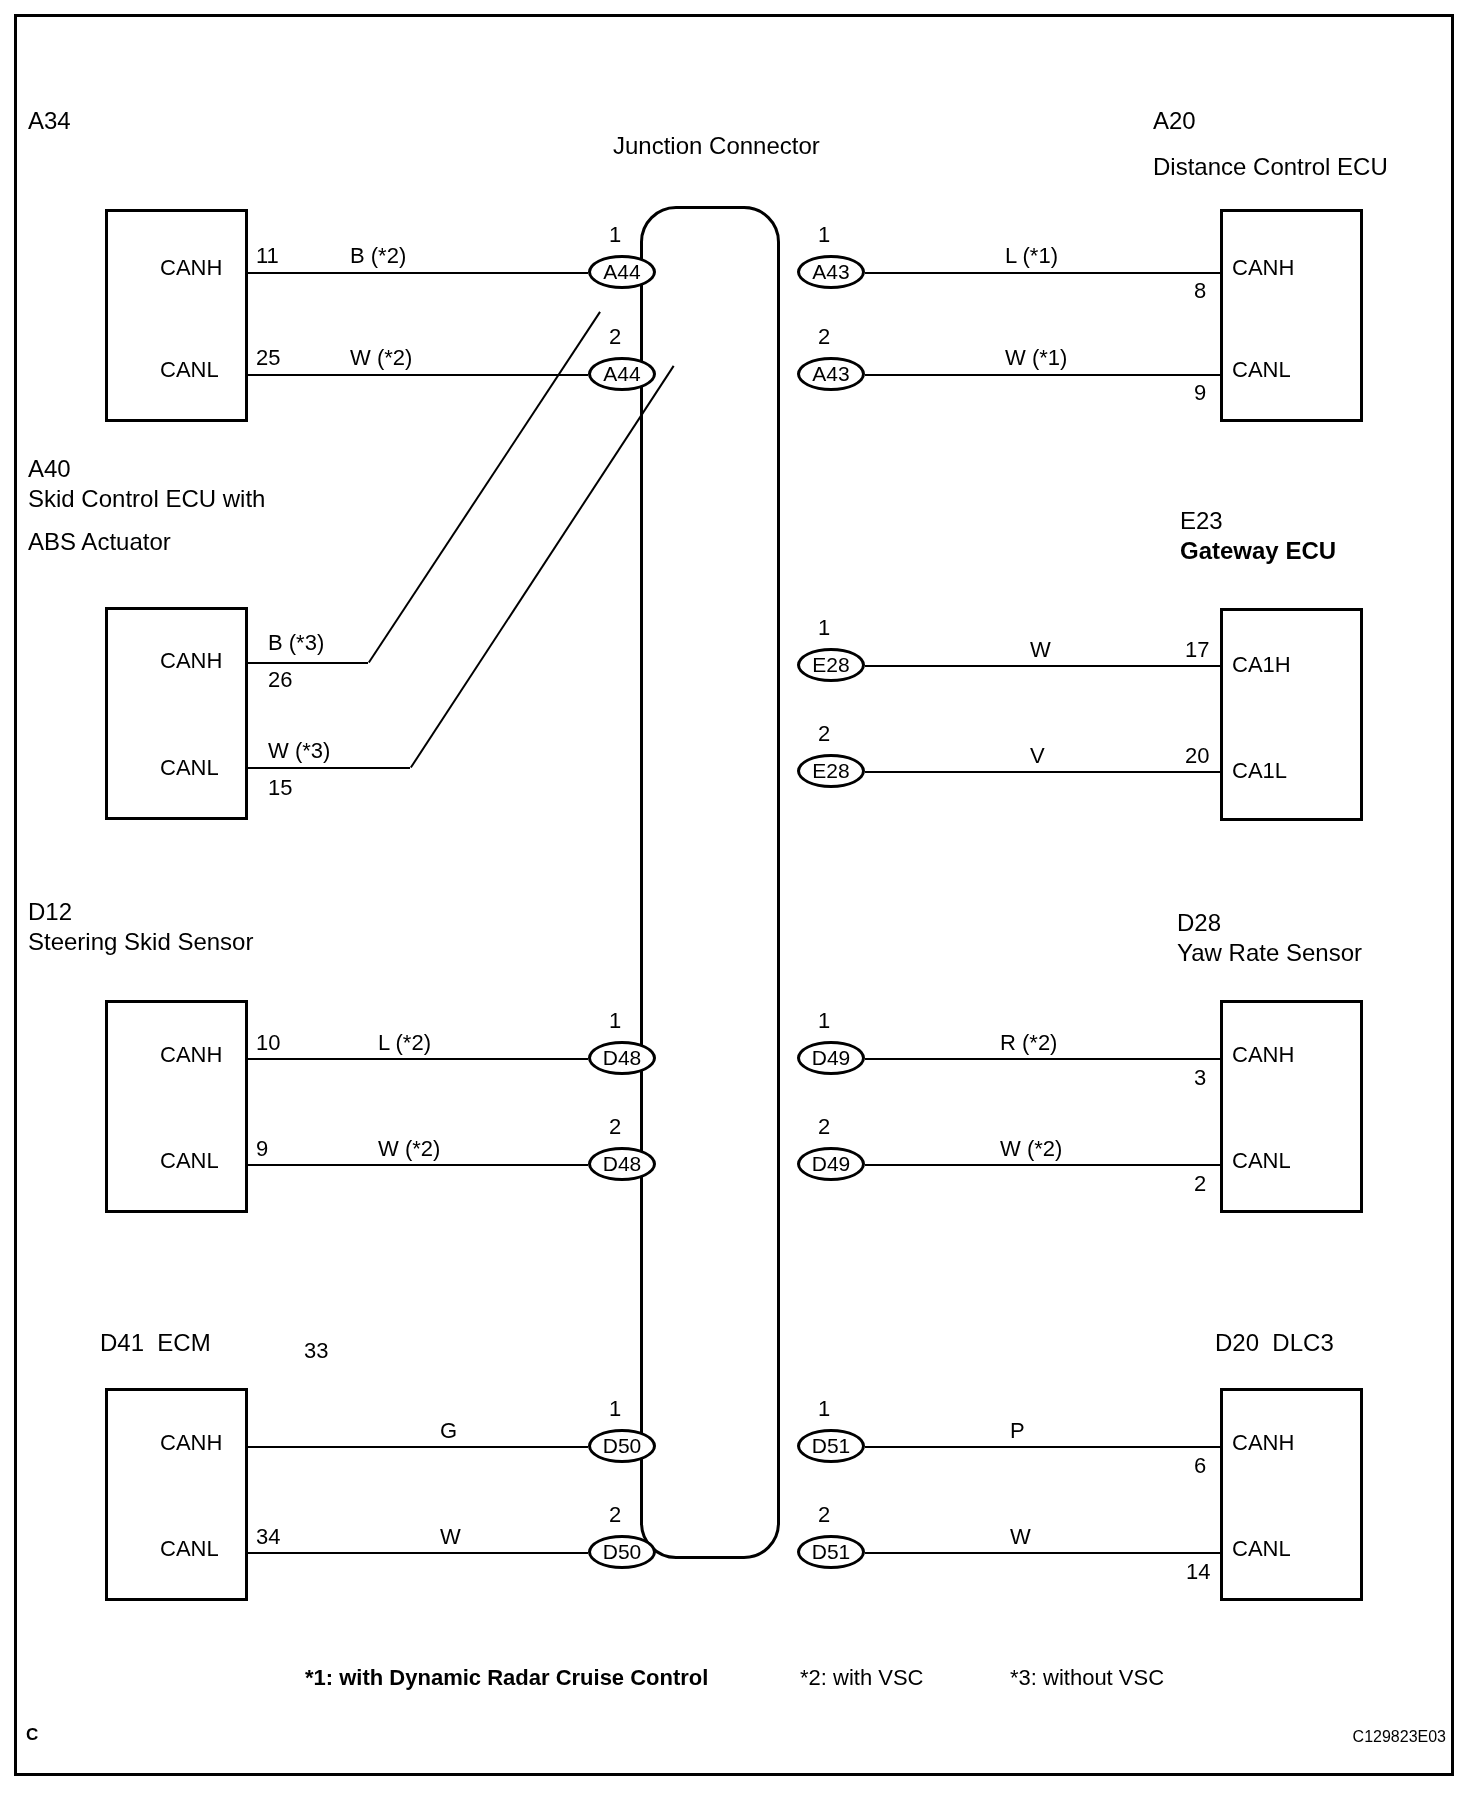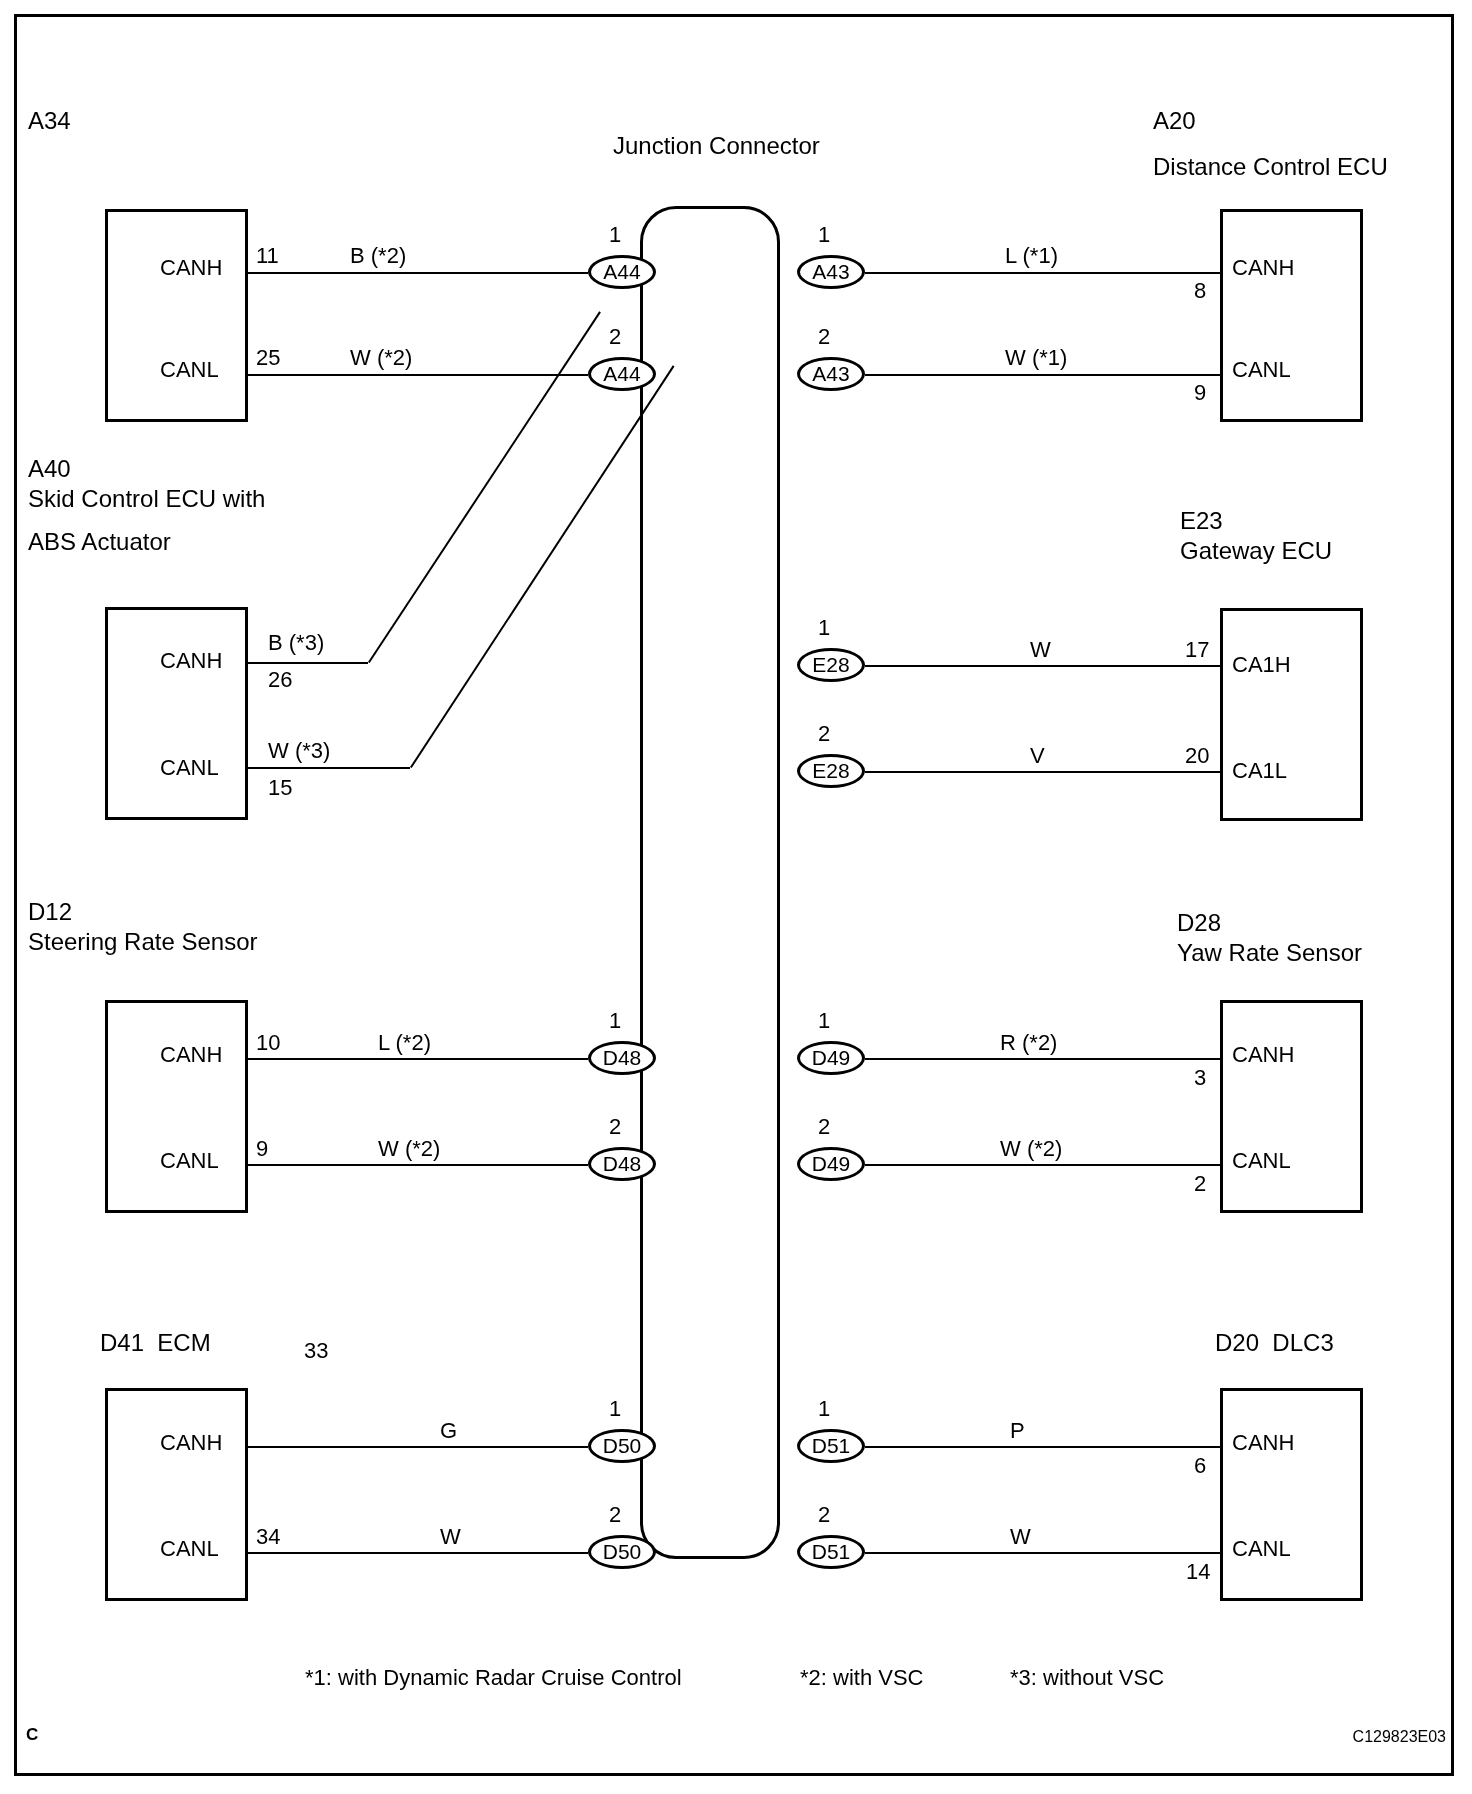--- a/index.html
+++ b/index.html
@@ -108,24 +108,24 @@
   <div class="lbl" style="left:613px; top:131px;">Junction Connector</div>
 
   <div class="lbl" style="left:1153px; top:106px;">A20</div>
   <div class="lbl" style="left:1153px; top:152px;">Distance Control ECU</div>
 
   <div class="lbl" style="left:28px; top:454px;">A40</div>
   <div class="lbl" style="left:28px; top:484px;">Skid Control ECU with</div>
   <div class="lbl" style="left:28px; top:527px;">ABS Actuator</div>
 
   <div class="lbl" style="left:1180px; top:506px;">E23</div>
-  <div class="lbl" style="left:1180px; top:536px;">Gateway ECU</div>
+  <div class="lbl" style="left:1180px; top:536px;font-weight:bold;">Gateway ECU</div>
 
   <div class="lbl" style="left:28px; top:897px;">D12</div>
-  <div class="lbl" style="left:28px; top:927px;">Steering Rate Sensor</div>
+  <div class="lbl" style="left:28px; top:927px;">Steering Skid Sensor</div>
 
   <div class="lbl" style="left:1177px; top:908px;">D28</div>
   <div class="lbl" style="left:1177px; top:938px;">Yaw Rate Sensor</div>
 
   <div class="lbl" style="left:100px; top:1328px;">D41  ECM</div>
   <div class="lbl" style="left:1215px; top:1328px;">D20  DLC3</div>
 
   <div class="jc"></div>
 
   <div class="ecu-box" style="left:105px; top:209px; width:143px; height:213px;"></div>
@@ -239,19 +239,19 @@
   <div class="pinlabel" style="left:1010px; top:1418px;">P</div>
   <div class="pinlabel" style="left:1010px; top:1524px;">W</div>
   <div class="wire" style="left:865px; top:1446px; width:355px;"></div>
   <div class="wire" style="left:865px; top:1552px; width:355px;"></div>
 
   <div class="pinlabel" style="left:818px; top:1396px;">1</div>
   <div class="conn-oval" style="left:797px; top:1429px; width:68px; height:34px;">D51</div>
   <div class="pinlabel" style="left:818px; top:1502px;">2</div>
   <div class="conn-oval" style="left:797px; top:1535px; width:68px; height:34px;">D51</div>
 
-  <div class="footnote" style="left:305px; top:1665px;">*1: with Dynamic Radar Cruise Control</div>
+  <div class="footnote" style="left:305px; top:1665px;font-weight:bold;">*1: with Dynamic Radar Cruise Control</div>
   <div class="footnote" style="left:800px; top:1665px;">*2: with VSC</div>
   <div class="footnote" style="left:1010px; top:1665px;">*3: without VSC</div>
 
   <div class="corner-c">C</div>
   <div class="code">C129823E03</div>
 </div>
 
 </body></html>

